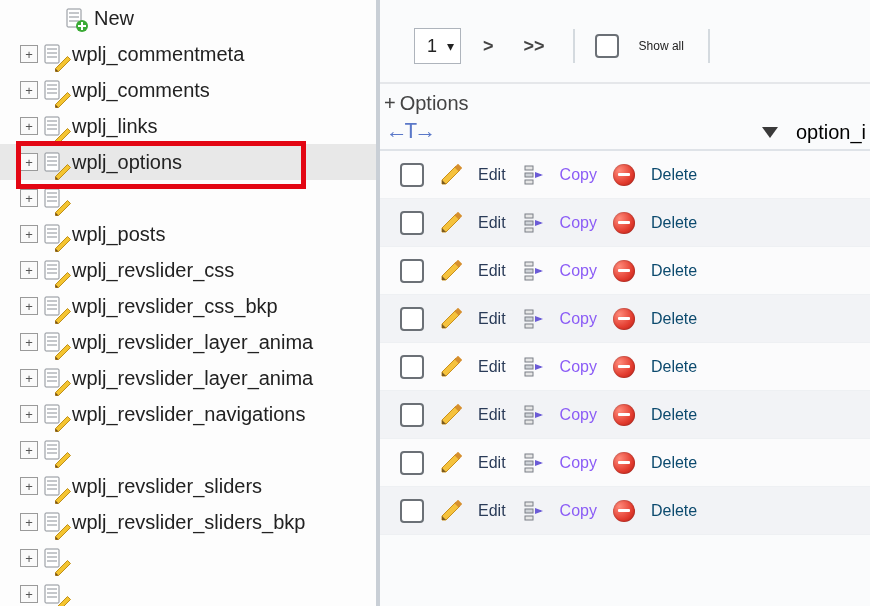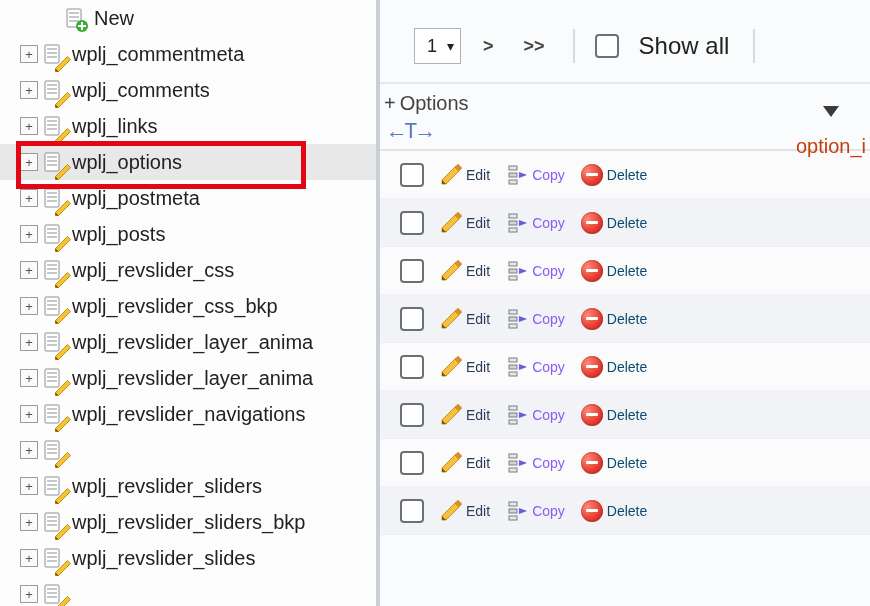--- a/index.html
+++ b/index.html
@@ -152,21 +152,21 @@
   .chk {
     width: 20px;
     height: 20px;
     border: 2px solid #6b7076;
     border-radius: 4px;
     background: #fff;
     flex: 0 0 auto;
     display:inline-block;
   }
   .showall-lbl {
-    font-size: 24px;
+    font-size: 12px;
     color: #222;
     margin-left: 6px;
   }
   .options-line {
     display:flex;
     align-items:center;
     padding: 8px 0 0 4px;
     font-size: 20px;
     color: #444;
   }
@@ -185,22 +185,21 @@
     font-family: "Courier New", monospace;
     letter-spacing: 1px;
     font-size: 22px;
   }
   .colheader-right {
     margin-left: auto;
     display:flex;
     align-items:center;
     gap: 18px;
     padding-right: 4px;
-    color: #c2410c;
-    flex-direction: column;
+    color: #000000;
   }
   .sort-tri {
     width:0;height:0;
     border-left:8px solid transparent;
     border-right:8px solid transparent;
     border-top:11px solid #3a3a3a;
     display:inline-block;
   }
   .data-row {
     display: flex;
@@ -208,22 +207,22 @@
     height: 47px;
     padding-left: 20px;
     gap: 10px;
     border-bottom: 1px solid #eef0f3;
   }
   .data-row.even { background: #f2f3f6; }
   .data-row.odd  { background: #fbfbfc; }
   .action {
     display: flex;
     align-items: center;
-    gap: 4px;
-    font-size: 14px;
+    gap: 16px;
+    font-size: 16px;
     color: #333;
     margin-left: 6px;
   }
   .action-edit { color: #2a3b58; }
   .action-copy { color: #8b5cf6; }
   .action-del  { color: #0c4a6e; }
 
   
   .icon-pencil {
     width: 22px; height: 22px; display:inline-block;
@@ -347,21 +346,20 @@
     <line x1="3" y1="9" x2="13" y2="9" stroke="#8a8f96" stroke-width="1"></line>
     <line x1="3" y1="13" x2="13" y2="13" stroke="#8a8f96" stroke-width="1"></line>
   </svg>
 <span class="pencil-overlay">
   <svg viewBox="0 0 12 12">
     <polygon points="1,11 3,11 11,3 9,1 1,9" fill="#f4c430" stroke="#b8860b" stroke-width="0.6"></polygon>
     <polygon points="1,11 1,9 3,11" fill="#6e4b1f"></polygon>
   </svg>
 </span>
           </span>
-          <span class="tree-label">wplj_postmeta</span>
         </div>
         <div class="tree-item">
           <span class="expand-btn">+</span>
           <span class="table-icon">
   <svg viewBox="0 0 18 20">
     <rect x="1" y="1" width="14" height="18" rx="1" fill="#fff" stroke="#8a8f96" stroke-width="1"></rect>
     <line x1="3" y1="5" x2="13" y2="5" stroke="#8a8f96" stroke-width="1"></line>
     <line x1="3" y1="9" x2="13" y2="9" stroke="#8a8f96" stroke-width="1"></line>
     <line x1="3" y1="13" x2="13" y2="13" stroke="#8a8f96" stroke-width="1"></line>
   </svg>
@@ -526,21 +524,20 @@
     <line x1="3" y1="9" x2="13" y2="9" stroke="#8a8f96" stroke-width="1"></line>
     <line x1="3" y1="13" x2="13" y2="13" stroke="#8a8f96" stroke-width="1"></line>
   </svg>
 <span class="pencil-overlay">
   <svg viewBox="0 0 12 12">
     <polygon points="1,11 3,11 11,3 9,1 1,9" fill="#f4c430" stroke="#b8860b" stroke-width="0.6"></polygon>
     <polygon points="1,11 1,9 3,11" fill="#6e4b1f"></polygon>
   </svg>
 </span>
           </span>
-          <span class="tree-label">wplj_revslider_slides</span>
         </div>
         <div class="tree-item">
           <span class="expand-btn">+</span>
           <span class="table-icon">
   <svg viewBox="0 0 18 20">
     <rect x="1" y="1" width="14" height="18" rx="1" fill="#fff" stroke="#8a8f96" stroke-width="1"></rect>
     <line x1="3" y1="5" x2="13" y2="5" stroke="#8a8f96" stroke-width="1"></line>
     <line x1="3" y1="9" x2="13" y2="9" stroke="#8a8f96" stroke-width="1"></line>
     <line x1="3" y1="13" x2="13" y2="13" stroke="#8a8f96" stroke-width="1"></line>
   </svg>

